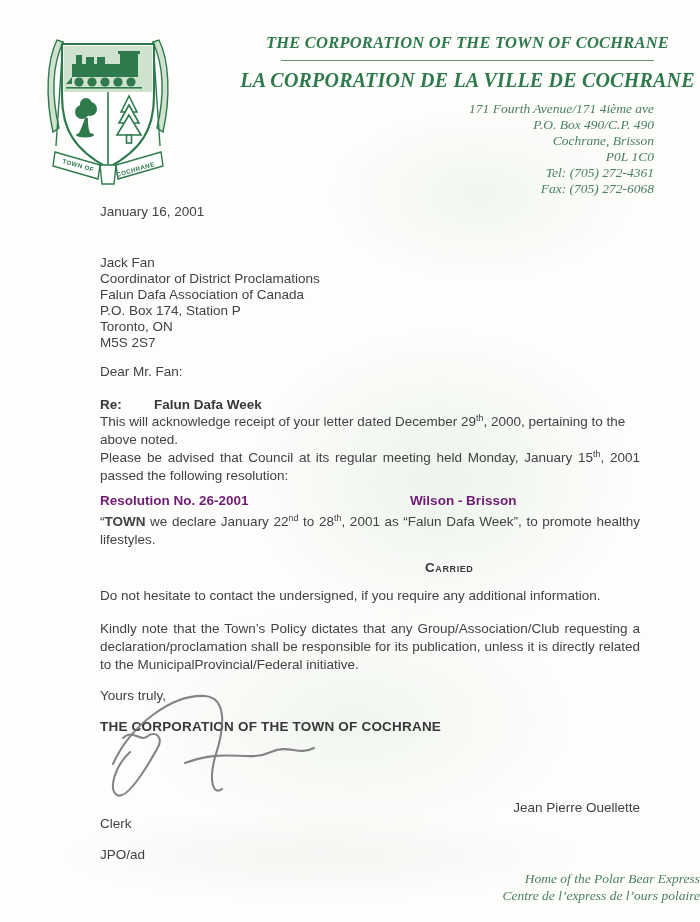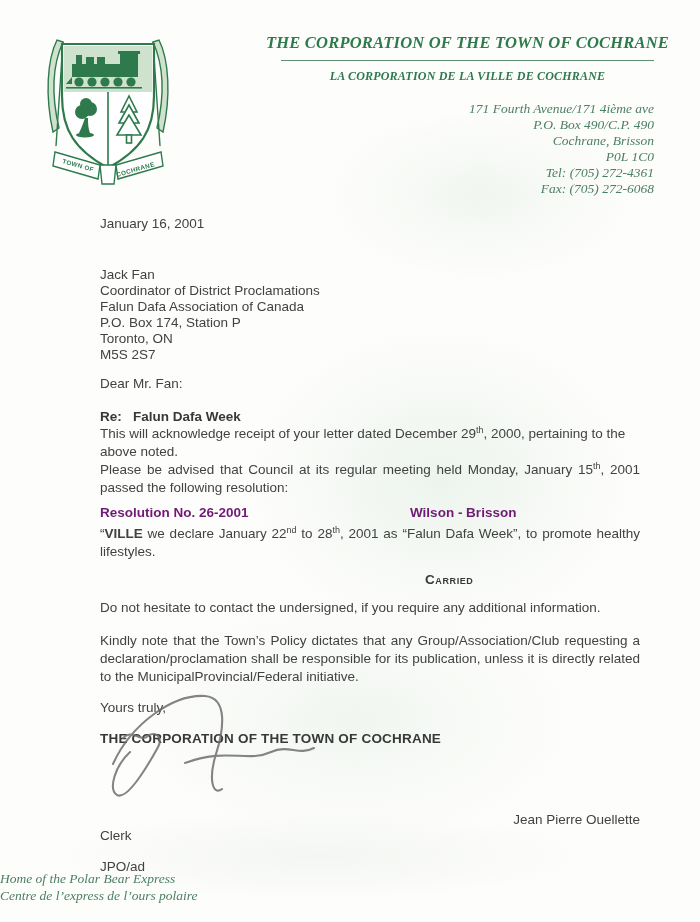--- a/index.html
+++ b/index.html
@@ -32,59 +32,59 @@
 
   .head-titles {
     position: absolute; left: 235px; top: 33px; width: 465px;
     text-align: center;
     font-family: "Liberation Serif", "DejaVu Serif", serif;
     font-style: italic; font-weight: bold;
     color: #2e7a4d;
   }
   .title-en { font-size: 16.5px; letter-spacing: 0.2px; }
   .title-rule { width: 373px; height: 1px; background: #5d8f72; margin: 7px auto 8px auto; }
-  .title-fr { font-size: 12px; letter-spacing: 0.2px; }
+  .title-fr { font-size: 20px; letter-spacing: 0.2px; }
 
   .address {
     position: absolute; top: 101px; right: 46px;
     text-align: right;
     font-family: "Liberation Serif", "DejaVu Serif", serif;
     font-style: italic;
     font-size: 13.5px; line-height: 16.6px;
     color: #4b7f63;
   }
 
   
   .body-block {
-    position: absolute; left: 100px; top: 216px; width: 540px;
+    position: absolute; left: 100px; top: 204px; width: 540px;
     font-size: 13.5px; line-height: 18px; color: #424242;
   }
   .line { line-height: 16px; }
   .recipient { margin-top: 35px; }
   .salutation { margin-top: 13px; line-height: 16px; }
   .re-row { margin-top: 16px; font-weight: bold; color: #383838; line-height: 17px; }
-  .re-label { display: inline-block; width: 33px; }
+  .re-label { display: inline-block; width: 54px; }
   .para { margin-top: 0; }
   .just { text-align: justify; }
   .sup { font-size: 9px; vertical-align: 5px; line-height: 0; }
   .res-row { position: relative; margin-top: 7px; font-weight: bold; color: #701a75; line-height: 17px; }
   .movers { position: absolute; left: 310px; top: 0; }
   .carried { margin-left: 325px; margin-top: 11px; font-weight: bold; color: #383838;
     font-variant: small-caps; letter-spacing: 0.6px; line-height: 16px; }
   .contact-para { margin-top: 11px; }
   .closing { margin-top: 13px; }
   .corporation { margin-top: 13px; font-weight: bold; color: #383838; letter-spacing: 0.2px; }
   .signer-name { margin-top: 64px; line-height: 16px; text-align: right; }
   .initials { margin-top: 15px; }
 
   .signature-svg { position: absolute; left: 95px; top: 690px; pointer-events: none; }
 
   .footer {
     position: absolute; left: 0; top: 871px; width: 700px;
-    text-align: left;
+    text-align: right;
     font-family: "Liberation Serif", "DejaVu Serif", serif;
     font-style: italic;
     font-size: 13.5px; line-height: 16.5px;
     color: #4b7f63;
   }
 
   .crest text {
     font-family: "Liberation Sans", sans-serif;
     font-weight: bold;
     fill: #2e7a4d;
@@ -192,21 +192,21 @@
 
     <p class="para"><span>This will acknowledge receipt of your letter dated December 29</span><sup class="sup">th</sup><span>, 2000, pertaining to the above noted.</span></p>
 
     <p class="para just"><span>Please be advised that Council at its regular meeting held Monday, January 15</span><sup class="sup">th</sup><span>, 2001 passed the following resolution:</span></p>
 
     <div class="res-row">
       <span>Resolution No. 26-2001</span>
       <span class="movers">Wilson - Brisson</span>
     </div>
 
-    <p class="para just" style="margin-top:4px"><span>“</span><strong>VILLE</strong><span> we declare January 22</span><sup class="sup">nd</sup><span> to 28</span><sup class="sup">th</sup><span>, 2001 as “Falun Dafa Week”, to promote healthy lifestyles.</span></p>
+    <p class="para just" style="margin-top:4px"><span>“</span><strong>TOWN</strong><span> we declare January 22</span><sup class="sup">nd</sup><span> to 28</span><sup class="sup">th</sup><span>, 2001 as “Falun Dafa Week”, to promote healthy lifestyles.</span></p>
 
     <div class="carried">Carried</div>
 
     <p class="para contact-para">Do not hesitate to contact the undersigned, if you require any additional information.</p>
 
     <p class="para just" style="margin-top:15px">Kindly note that the Town’s Policy dictates that any Group/Association/Club requesting a declaration/proclamation shall be responsible for its publication, unless it is directly related to the MunicipalProvincial/Federal initiative.</p>
 
     <div class="closing">Yours truly,</div>
 
     <div class="corporation">THE CORPORATION OF THE TOWN OF COCHRANE</div>

